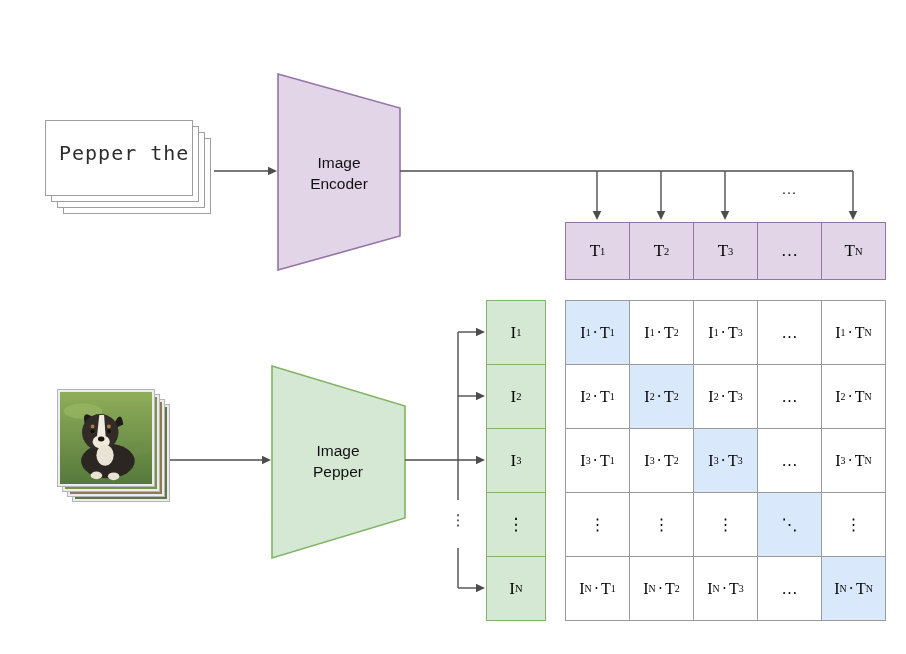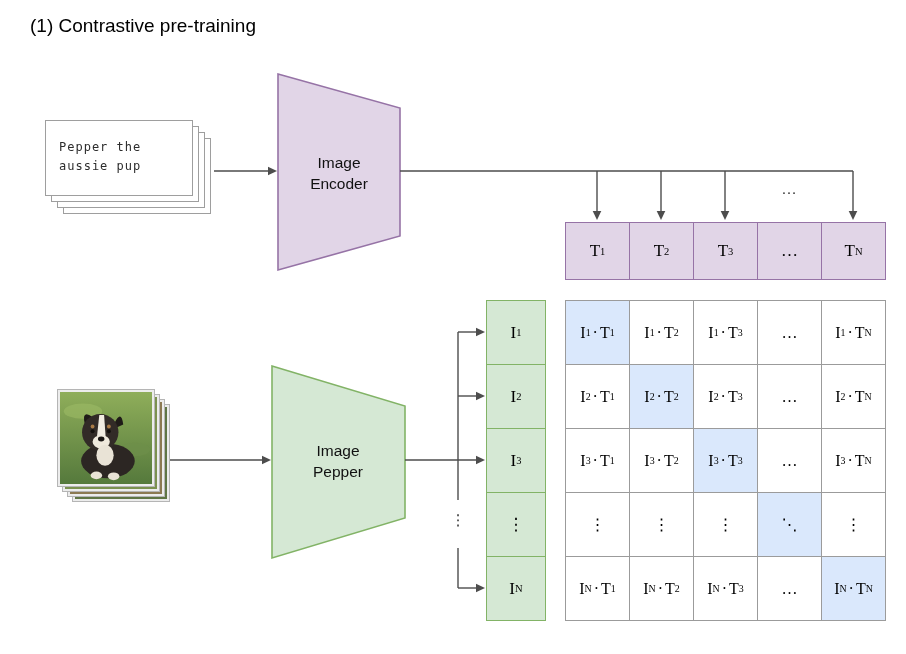--- a/index.html
+++ b/index.html
@@ -10,21 +10,21 @@
   }
   .title { position:absolute; left:30px; top:15px; font-size:19px; color:#000; }
 
   .wires { position:absolute; left:0; top:0; }
 
   
   .card { position:absolute; background:#fff; border:1px solid #9e9e9e; }
   .text-card-text {
     padding:17px 0 0 13px;
     font-family:"DejaVu Sans Mono", monospace;
-    font-size:12px; letter-spacing:1px; line-height:1.55; color:#2d2d2d;
+    font-size:20px; letter-spacing:1px; line-height:1.55; color:#2d2d2d;
   }
 
   
   .photo { position:absolute; border:2px solid #ececec; outline:1px solid #b5b5b5; overflow:hidden; }
 
   .enc-label { position:absolute; text-align:center; font-size:15.5px; line-height:1.35; color:#111; }
 
   .serif { font-family:"Liberation Serif", serif; }
   sub { font-size:0.62em; }
 
@@ -86,30 +86,28 @@
       <polygon points="485,396 476,391.7 476,400.3"></polygon>
       <polygon points="485,460 476,455.7 476,464.3"></polygon>
       <polygon points="485,588 476,583.7 476,592.3"></polygon>
       <polygon points="597,220 592.7,211 601.3,211"></polygon>
       <polygon points="661,220 656.7,211 665.3,211"></polygon>
       <polygon points="725,220 720.7,211 729.3,211"></polygon>
       <polygon points="853,220 848.7,211 857.3,211"></polygon>
     </g>
   </svg>
 
-  <div class="title">(1) Contrastive pre-training</div>
 
   <div>
     <div class="card" style="left:63px; top:138px; width:148px; height:76px;"></div>
     <div class="card" style="left:57px; top:132px; width:148px; height:76px;"></div>
     <div class="card" style="left:51px; top:126px; width:148px; height:76px;"></div>
     <div class="card" style="left:45px; top:120px; width:148px; height:76px;">
       <div class="text-card-text">
         <div>Pepper the</div>
-        <div>aussie pup</div>
       </div>
     </div>
   </div>
 
   <div>
     <div class="photo" style="left:73px; top:405px; width:96px; height:96px; background:#5f7544;"></div>
     <div class="photo" style="left:68px; top:400px; width:96px; height:96px; background:#8c7a52;"></div>
     <div class="photo" style="left:63px; top:395px; width:96px; height:96px; background:#7b9150;"></div>
     <div class="photo" style="left:58px; top:390px; width:96px; height:96px;">
       <svg viewBox="0 0 96 96" width="92" height="92">

